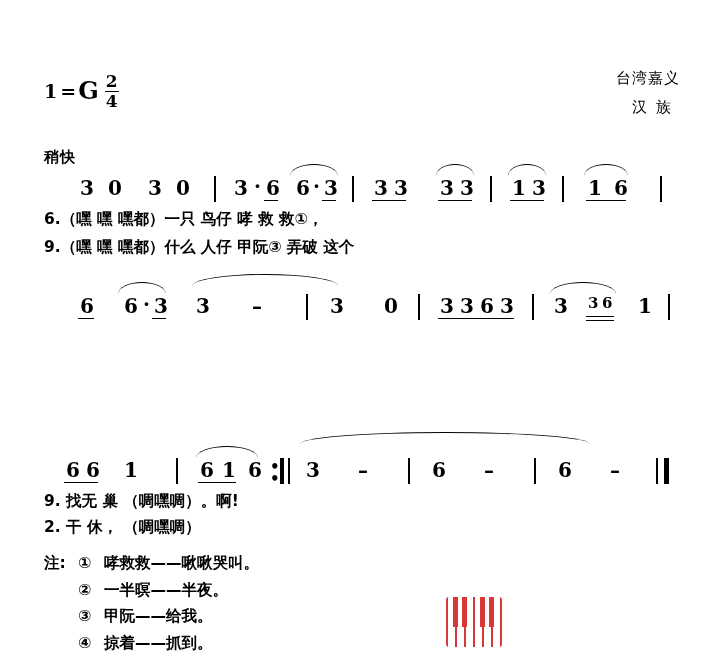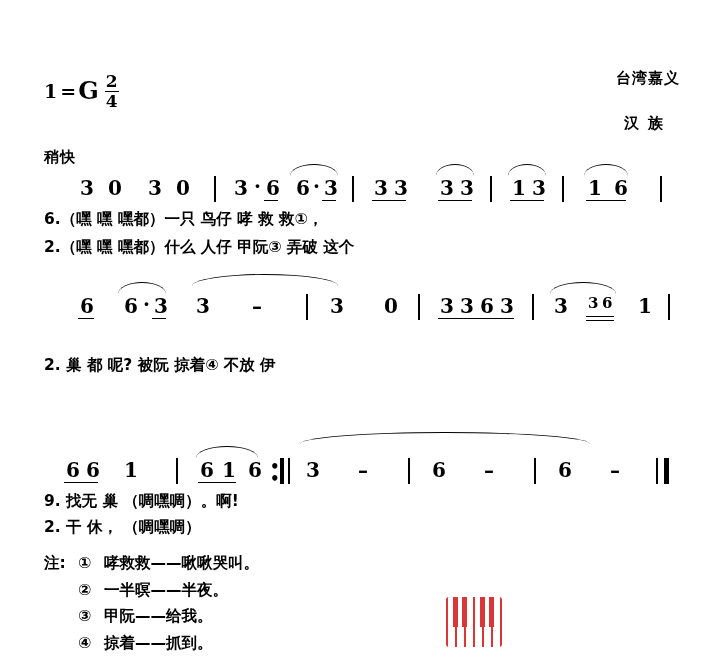--- a/index.html
+++ b/index.html
@@ -73,30 +73,29 @@
   }
   .meter .den {
     display: block;
     padding-top: 1px;
   }
   
   .attrib {
     position: absolute;
     right: 40px;
     top: 64px;
-    text-align: center;
+    text-align: right;
     font-family: "DejaVu Sans", "Liberation Sans", sans-serif;
     font-size: 15px;
-    font-weight: bold;
+    font-weight: normal;
     line-height: 1.9;
     letter-spacing: 1px;
   }
   .attrib .l2 {
     letter-spacing: 9px;
-    margin-top: 16px;
   }
   
   .tempo {
     position: absolute;
     left: 44px;
     top: 148px;
     font-size: 15px;
     font-weight: bold;
     letter-spacing: 1px;
   }
@@ -294,21 +293,21 @@
       <span class="note" style="left:588px; top:0;">1</span>
       <span class="note" style="left:614px; top:0;">6</span>
       <div class="underline1" style="left:586px; top:22px; width:40px;"></div>
       <div class="slur" style="left:584px; top:-14px; width:44px;"></div>
       <div class="barline" style="left:660px; top:-2px; height:26px;"></div>
     </div>
     <div class="lyricrow" style="top:34px;">
       <span class="lyr" style="left:44px;">6.（嘿      嘿        嘿都）一只      鸟仔   哮        救        救①，</span>
     </div>
     <div class="lyricrow" style="top:62px;">
-      <span class="lyr" style="left:44px;">2.（嘿      嘿        嘿都）什么      人仔   甲阮③   弄破    这个</span>
+      <span class="lyr" style="left:44px;">9.（嘿      嘿        嘿都）什么      人仔   甲阮③   弄破    这个</span>
     </div>
   </div>
 
   <div class="system" style="top:296px;">
     <div class="sysline">
       <span class="note" style="left:80px; top:0;">6</span>
       <div class="underline1" style="left:78px; top:22px; width:16px;"></div>
       <span class="note" style="left:124px; top:0;">6</span>
       <span class="note" style="left:143px; top:-2px;">·</span>
       <span class="note" style="left:154px; top:0;">3</span>
@@ -331,23 +330,20 @@
 
       <span class="note" style="left:554px; top:0;">3</span>
       <span class="note" style="left:588px; top:0;font-size:15px;">3</span>
       <span class="note" style="left:602px; top:0;font-size:15px;">6</span>
       <div class="underline1" style="left:586px; top:20px; width:28px;"></div>
       <div class="underline1" style="left:586px; top:24px; width:28px;"></div>
       <div class="slur" style="left:550px; top:-14px; width:66px;"></div>
       <span class="note" style="left:638px; top:0;">1</span>
       <div class="barline" style="left:668px; top:-2px; height:26px;"></div>
     </div>
-    <div class="lyricrow" style="top:62px;">
-      <span class="lyr" style="left:44px;">2. 巢    都     呢?                       被阮 掠着④ 不放  伊</span>
-    </div>
   </div>
 
   <div class="system" style="top:432px;">
     <div class="sysline">
       <span class="note" style="left:66px; top:28px;">6</span>
       <span class="note" style="left:86px; top:28px;">6</span>
       <div class="underline1" style="left:64px; top:50px; width:34px;"></div>
       <span class="note" style="left:124px; top:28px;">1</span>
       <div class="barline" style="left:176px; top:26px; height:26px;"></div>
       <span class="note" style="left:200px; top:28px;">6</span>

